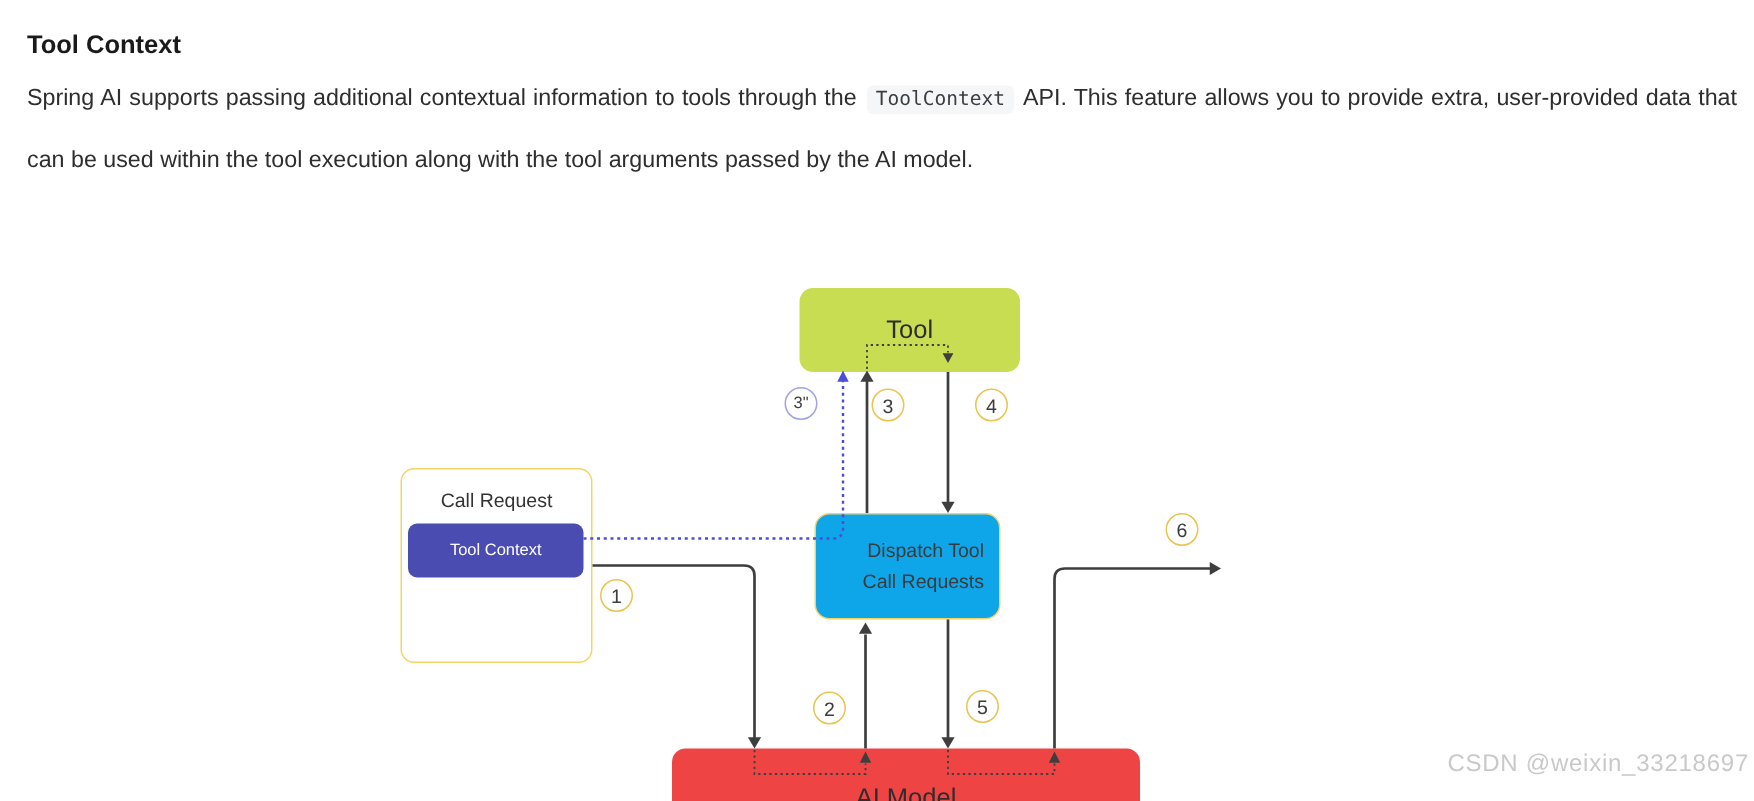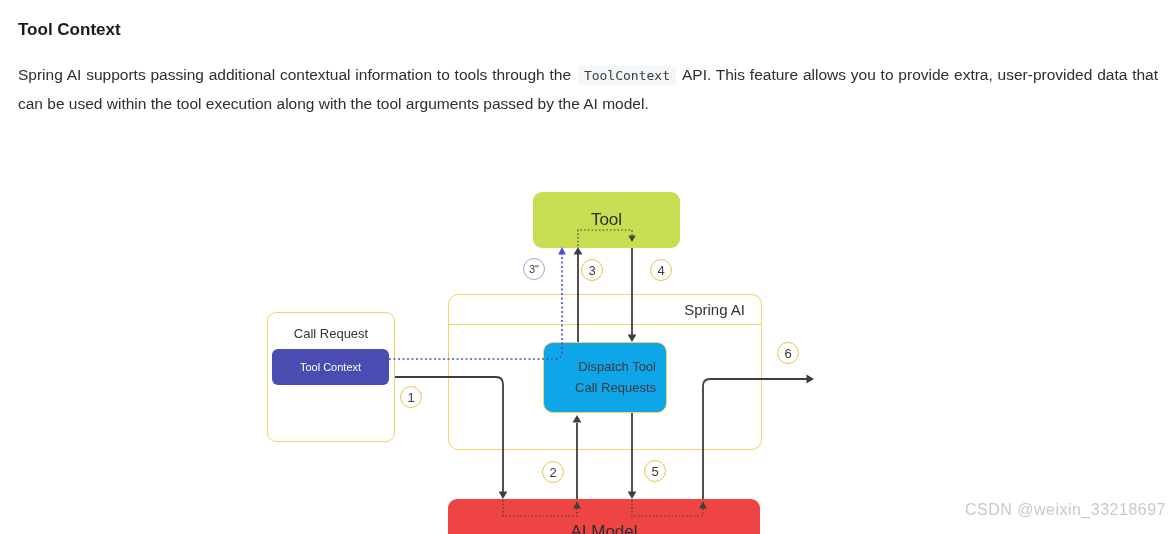--- a/index.html
+++ b/index.html
@@ -5,22 +5,22 @@
   html, body { margin:0; padding:0; }
   body {
     width:1169px; height:534px; position:relative; overflow:hidden;
     background:#ffffff; font-family:"Liberation Sans", sans-serif;
   }
   .page-title {
     position:absolute; left:18px; top:20px; margin:0;
     font-size:17px; font-weight:700; color:#1a1a1a;
   }
   .intro {
-    position:absolute; left:18px; top:61px; width:1140px; margin:0;
-    font-size:15.5px; line-height:28px; color:#2e2e2e; text-align:justify;
+    position:absolute; left:18px; top:46px; width:1140px; margin:0;
+    font-size:15.5px; line-height:40px; color:#2e2e2e; text-align:justify;
   }
   .code-chip {
     font-family:"DejaVu Sans Mono", monospace;
     font-size:13px; color:#383e42; background:#f4f6f8;
     border-radius:4px; padding:2px 6px; margin:0 2px; white-space:nowrap;
   }
   .diagram { position:absolute; left:0; top:0; width:925px; height:534px;margin-top:40px; }
   .node { position:absolute; box-sizing:border-box; }
 
   .tool-node {
@@ -84,23 +84,20 @@
 <body>
 
 <h1 class="page-title">Tool Context</h1>
 
 <p class="intro"><span>Spring AI supports passing additional contextual information to tools through the</span> <code class="code-chip">ToolContext</code> <span>API. This feature allows you to provide extra, user-pro­vided data that can be used within the tool execution along with the tool arguments passed by the AI model.</span></p>
 
 <div class="diagram">
 
   <div class="node tool-node">Tool</div>
 
-  <div class="node spring-ai">
-    <div class="spring-ai-header">Spring AI</div>
-  </div>
 
   <div class="node chat-request">
     <div class="chat-request-label">Call Request</div>
     <div class="chip tool-context-chip">Tool Context</div>
   </div>
 
   <div class="node dispatch">Dispatch Tool Call Requests</div>
 
 
   <div class="node ai-model">AI Model</div>

